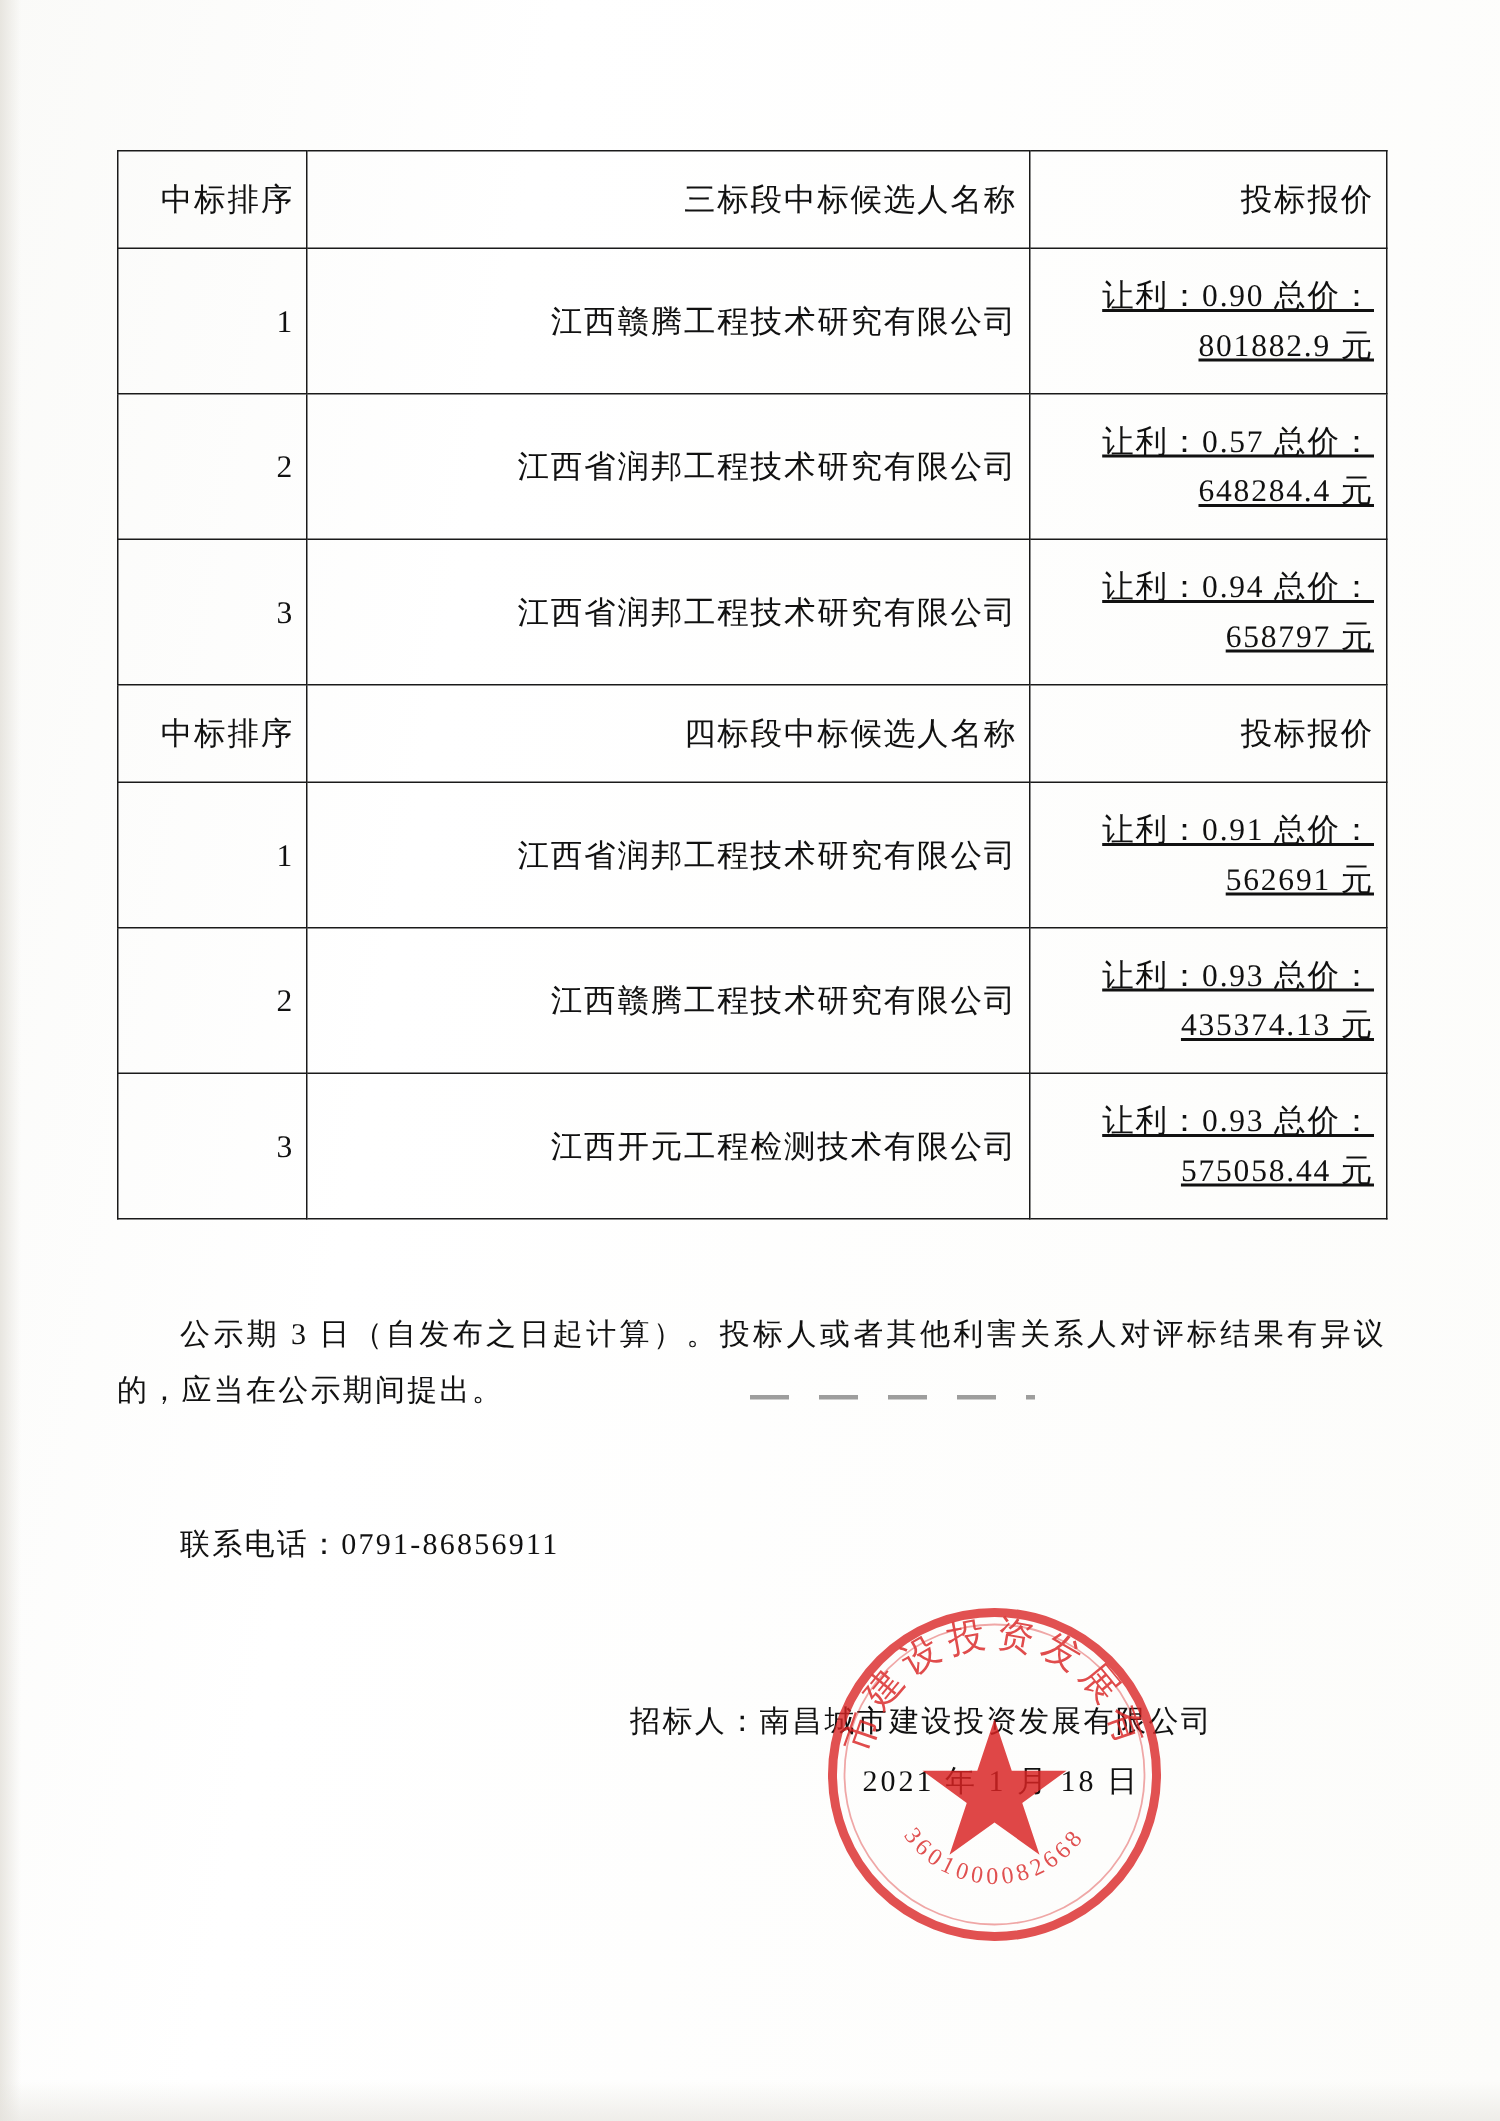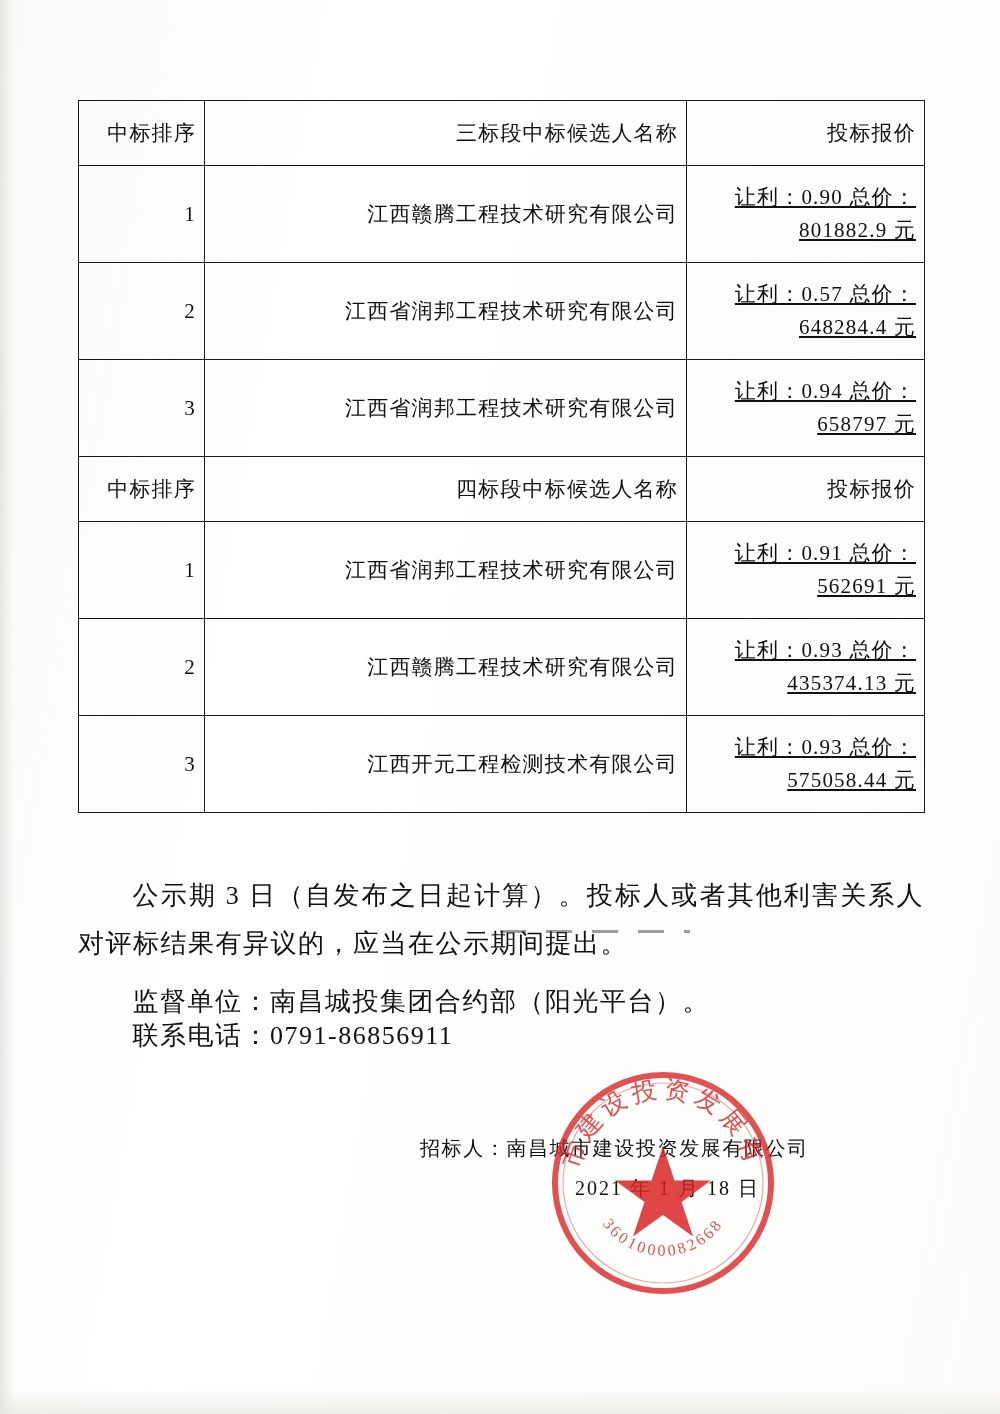--- a/index.html
+++ b/index.html
@@ -85,21 +85,21 @@
   }
   .price-cell .pl1, .price-cell .pl2 {
     display: block;
     white-space: nowrap;
   }
 
   .para {
     position: absolute;
     left: 78px;
     width: 846px;
-    font-size: 26px;
+    font-size: 20px;
     line-height: 1.85;
     letter-spacing: 1.5px;
     text-align: justify;
   }
   .indent { text-indent: 2.1em; }
 
   #notice-para { top: 872px; }
   #supervisor-line { top: 978px; }
   #phone-line { top: 1012px; }
 
@@ -212,21 +212,20 @@
         <td>江西开元工程检测技术有限公司</td>
         <td class="price-cell">
           <span class="pl1">让利：0.93 总价：</span>
           <span class="pl2">575058.44 元</span>
         </td>
       </tr>
     </tbody>
   </table>
 
   <div class="para indent" id="notice-para">公示期 3 日（自发布之日起计算）。投标人或者其他利害关系人对评标结果有异议的，应当在公示期间提出。</div>
-  <div class="para indent" id="supervisor-line">监督单位：南昌城投集团合约部（阳光平台）。</div>
   <div class="para indent" id="phone-line">联系电话：0791-86856911</div>
 
   <div class="stray-mark"></div>
 
   <div class="sign-block">
     <div>招标人：南昌城市建设投资发展有限公司</div>
     <div class="sign-date">2021 年 1 月 18 日</div>
   </div>
 
   <div class="seal">

